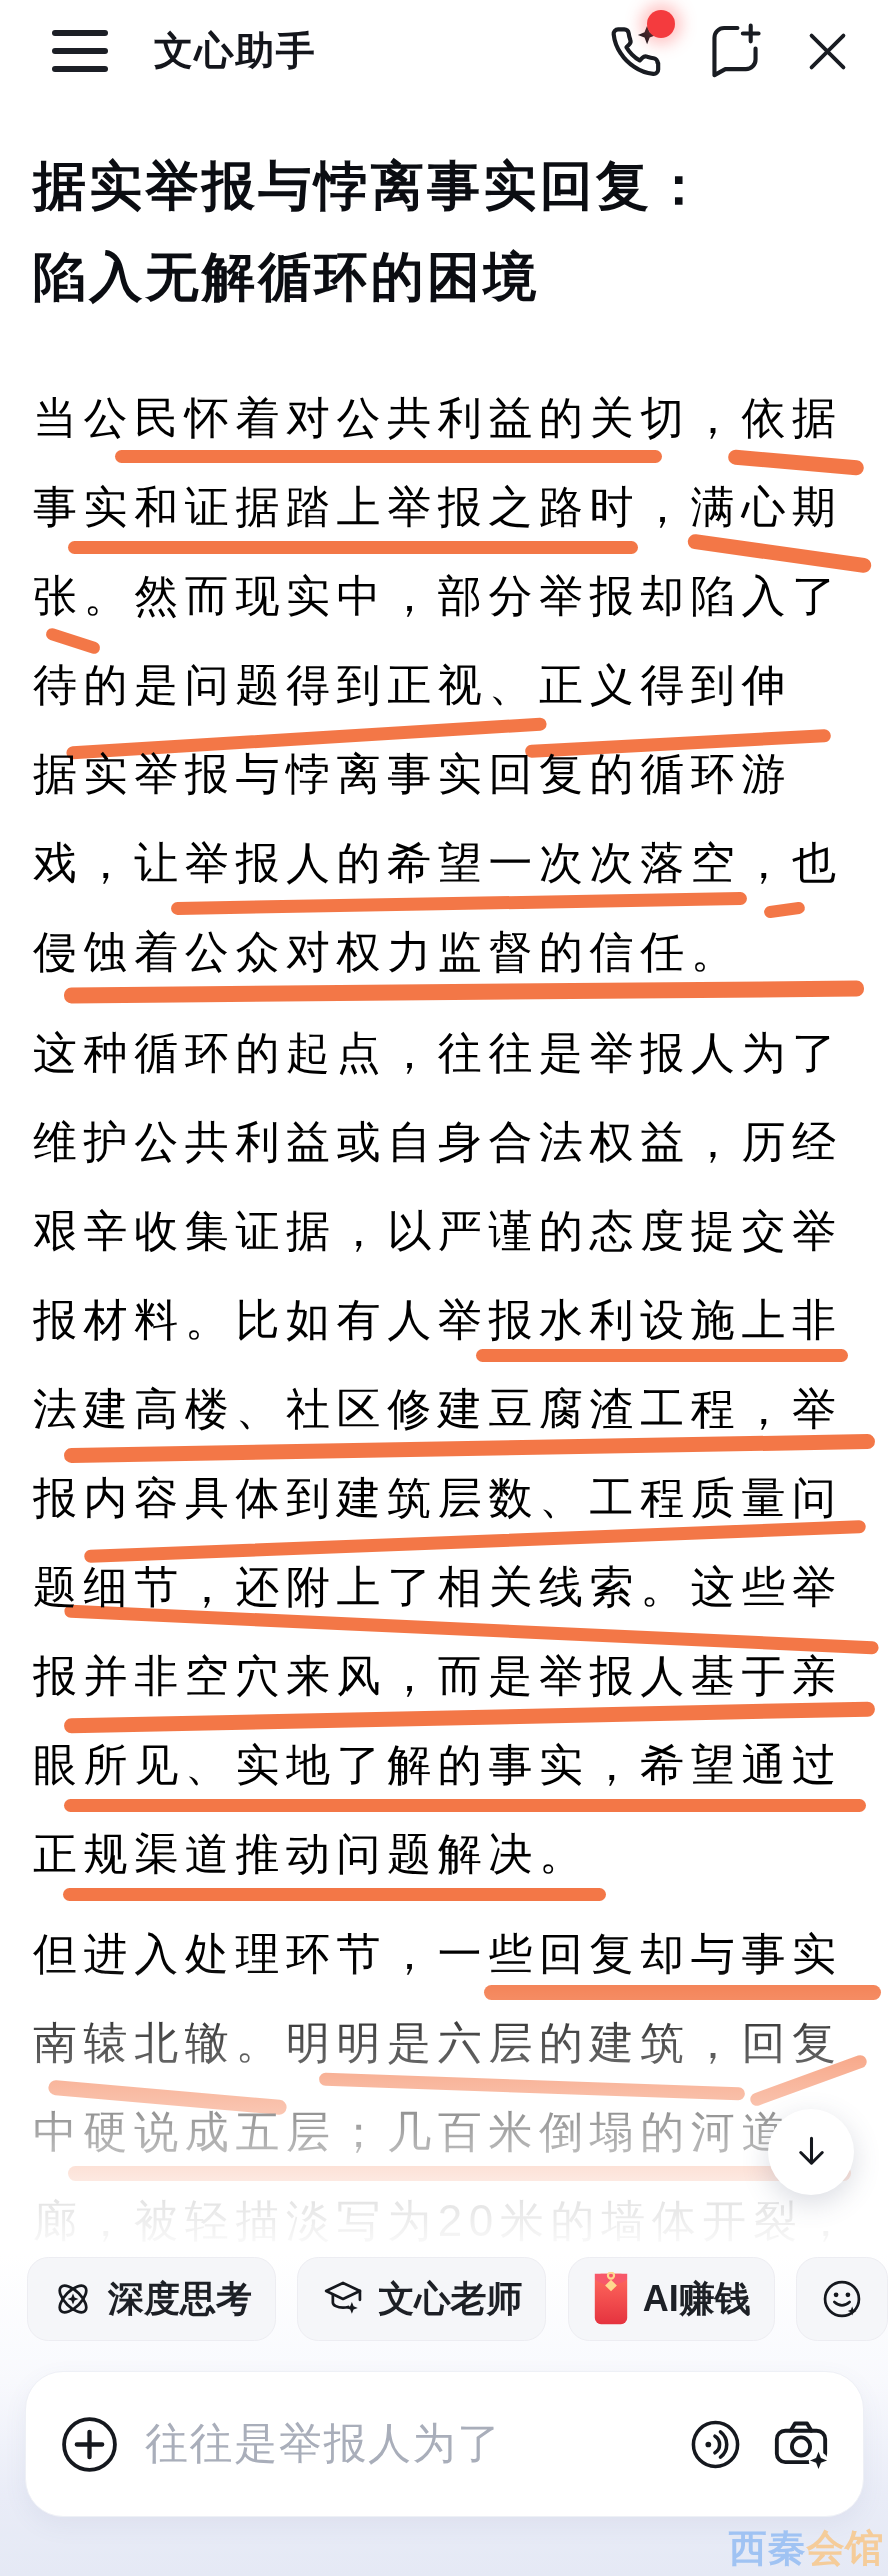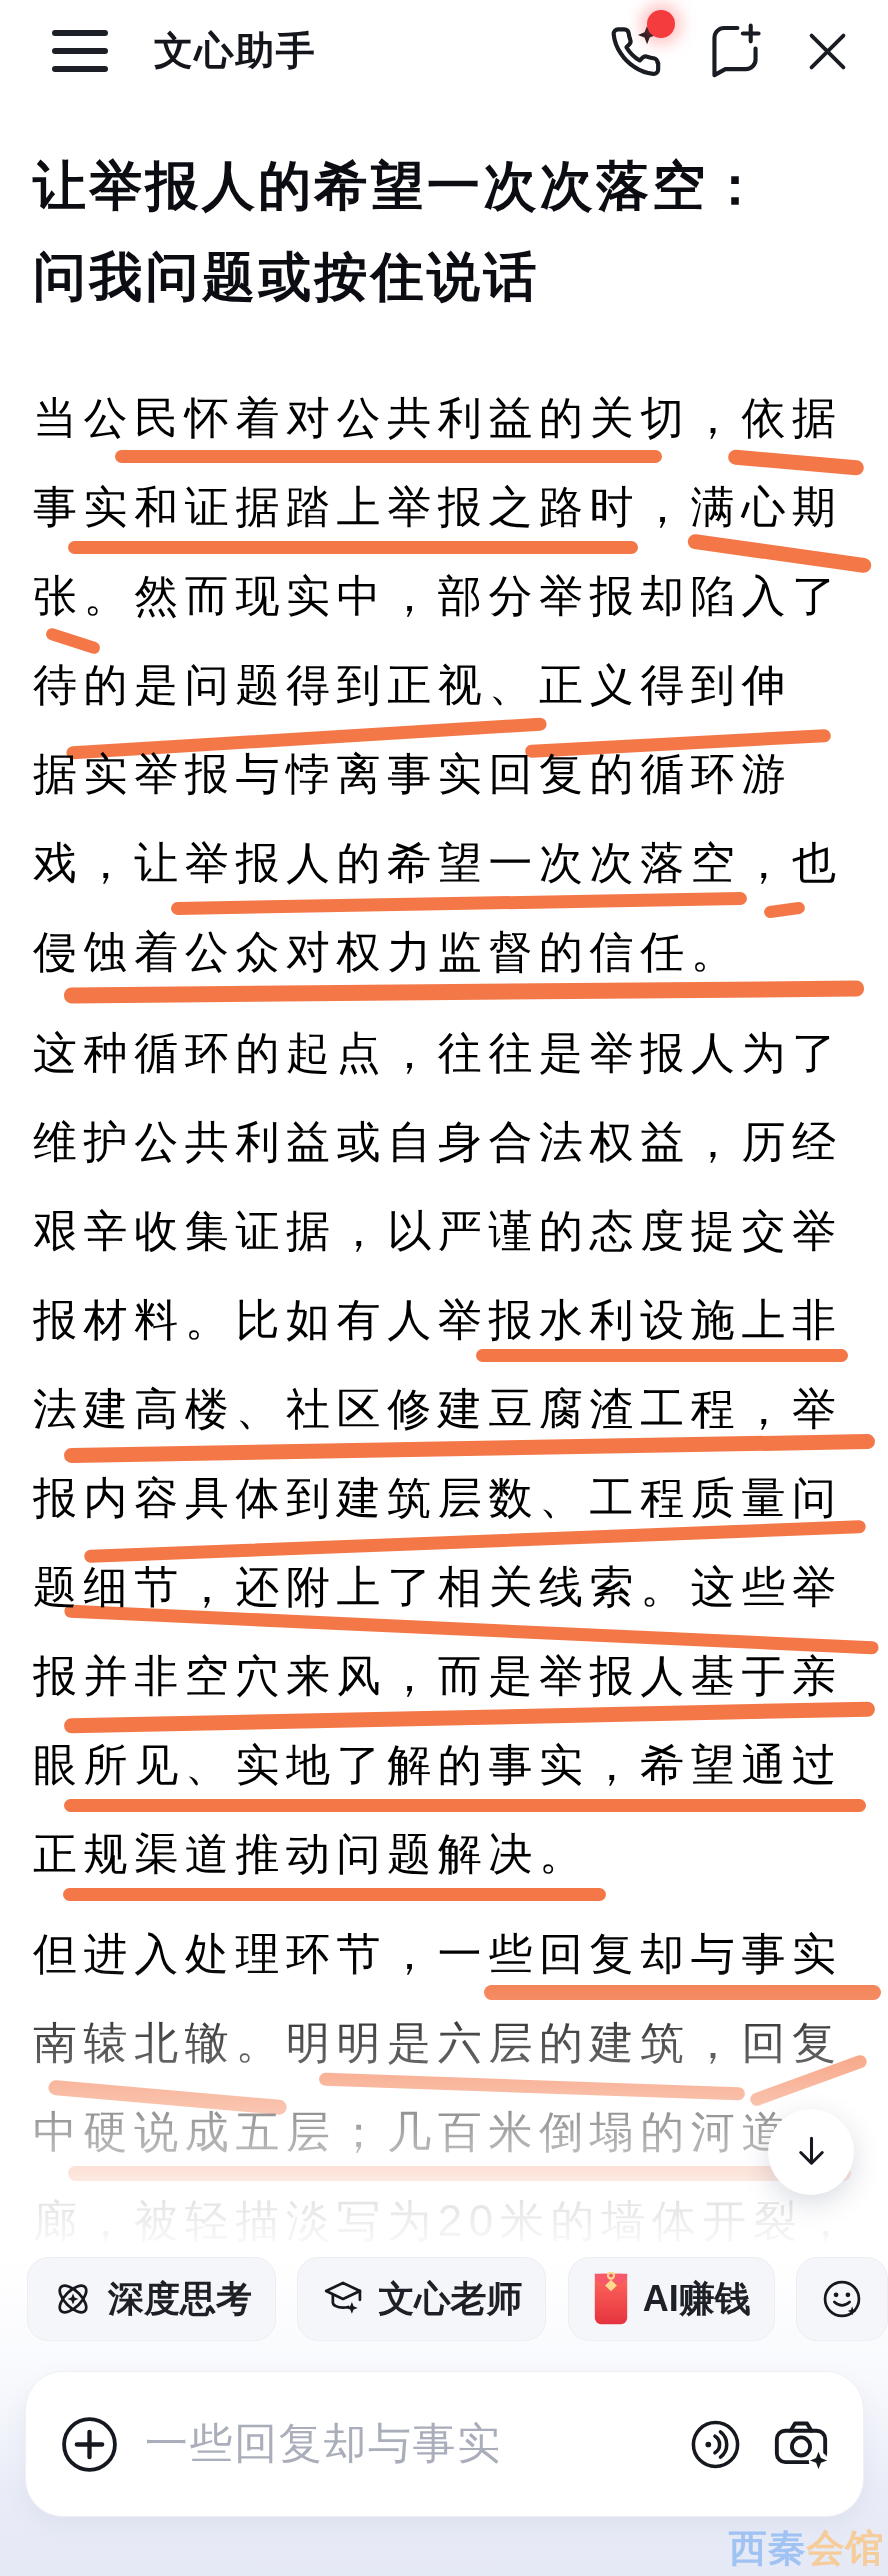--- a/index.html
+++ b/index.html
@@ -87,22 +87,22 @@
       <div class="hicon">
         <svg width="51" height="51" viewBox="0 0 48 48" fill="none" stroke="#191c22" stroke-width="3.6" stroke-linecap="round">
           <path d="M9 9 39 39M39 9 9 39"></path>
         </svg>
       </div>
     </div>
   </div>
 
   <div class="article">
     <div class="title-block">
-      <div class="h1line">让举报人的希望一次次落空：</div>
-      <div class="h1line">问我问题或按住说话</div>
+      <div class="h1line">据实举报与悖离事实回复：</div>
+      <div class="h1line">陷入无解循环的困境</div>
     </div>
     <div id="paras">
         <div class="para">
           <div class="line">当公民怀着对公共利益的关切，依据<div class="mk" style="left: 82px; width: 547px; top: 77px; height: 13px; transform: rotate(0deg);"></div><div class="mk" style="left: 695px; width: 136px; top: 82px; height: 15px; transform: rotate(5deg);"></div></div>
           <div class="line">事实和证据踏上举报之路时，满心期<div class="mk" style="left: 35px; width: 570px; top: 79px; height: 13px; transform: rotate(0deg);"></div><div class="mk" style="left: 654px; width: 185px; top: 84px; height: 15px; transform: rotate(8deg);"></div></div>
           <div class="line">张。然而现实中，部分举报却陷入了<div class="mk" style="left: 11.5px; width: 56px; top: 84px; height: 12.3px; transform: rotate(18deg);"></div></div>
           <div class="line">待的是问题得到正视、正义得到伸<div class="mk" style="left: 33px; width: 481px; top: 92px; height: 13px; transform: rotate(-3.5deg);"></div><div class="mk" style="left: 492px; width: 306px; top: 97px; height: 13px; transform: rotate(-3deg);"></div></div>
           <div class="line">据实举报与悖离事实回复的循环游</div>
           <div class="line">戏，让举报人的希望一次次落空，也<div class="mk" style="left: 138px; width: 576px; top: 79px; height: 13px; transform: rotate(-1deg);"></div><div class="mk" style="left: 731px; width: 41px; top: 86px; height: 12.3px; transform: rotate(-8deg);"></div></div>
           <div class="line">侵蚀着公众对权力监督的信任。<div class="mk" style="left: 31px; width: 800px; top: 77px; height: 15.6px; transform: rotate(-0.5deg);"></div></div>
@@ -181,21 +181,21 @@
         </svg>
 
       </div>
     </div>
 
     <div class="inputbar" role="textbox">
       <svg width="61" height="61" viewBox="0 0 48 48" fill="none" stroke="#15181e" stroke-width="3" stroke-linecap="round">
         <circle cx="24" cy="24" r="20"></circle>
         <path d="M24 14v20M14 24h20" stroke-width="3.4"></path>
       </svg>
-      <span class="placeholder">一些回复却与事实</span>
+      <span class="placeholder">往往是举报人为了</span>
       <div class="in-icons">
         <svg width="53" height="53" viewBox="0 0 48 48" fill="none" stroke="#15181e" stroke-width="3.2" stroke-linecap="round">
           <circle cx="24" cy="24" r="20"></circle>
           <circle cx="17.5" cy="24" r="2.6" fill="#15181e" stroke="none"></circle>
           <path d="M23.5 16.5a8.8 8.8 0 0 1 0 15"></path>
           <path d="M28.5 12.5a14.5 14.5 0 0 1 0 23"></path>
         </svg>
         <svg width="58" height="58" viewBox="0 0 48 48" fill="none" stroke="#15181e" stroke-width="3.2" stroke-linecap="round" stroke-linejoin="round">
           <rect x="4" y="13" width="40" height="26" rx="7"></rect>
           <path d="M15.5 13l3.5-6h10l3.5 6"></path>

